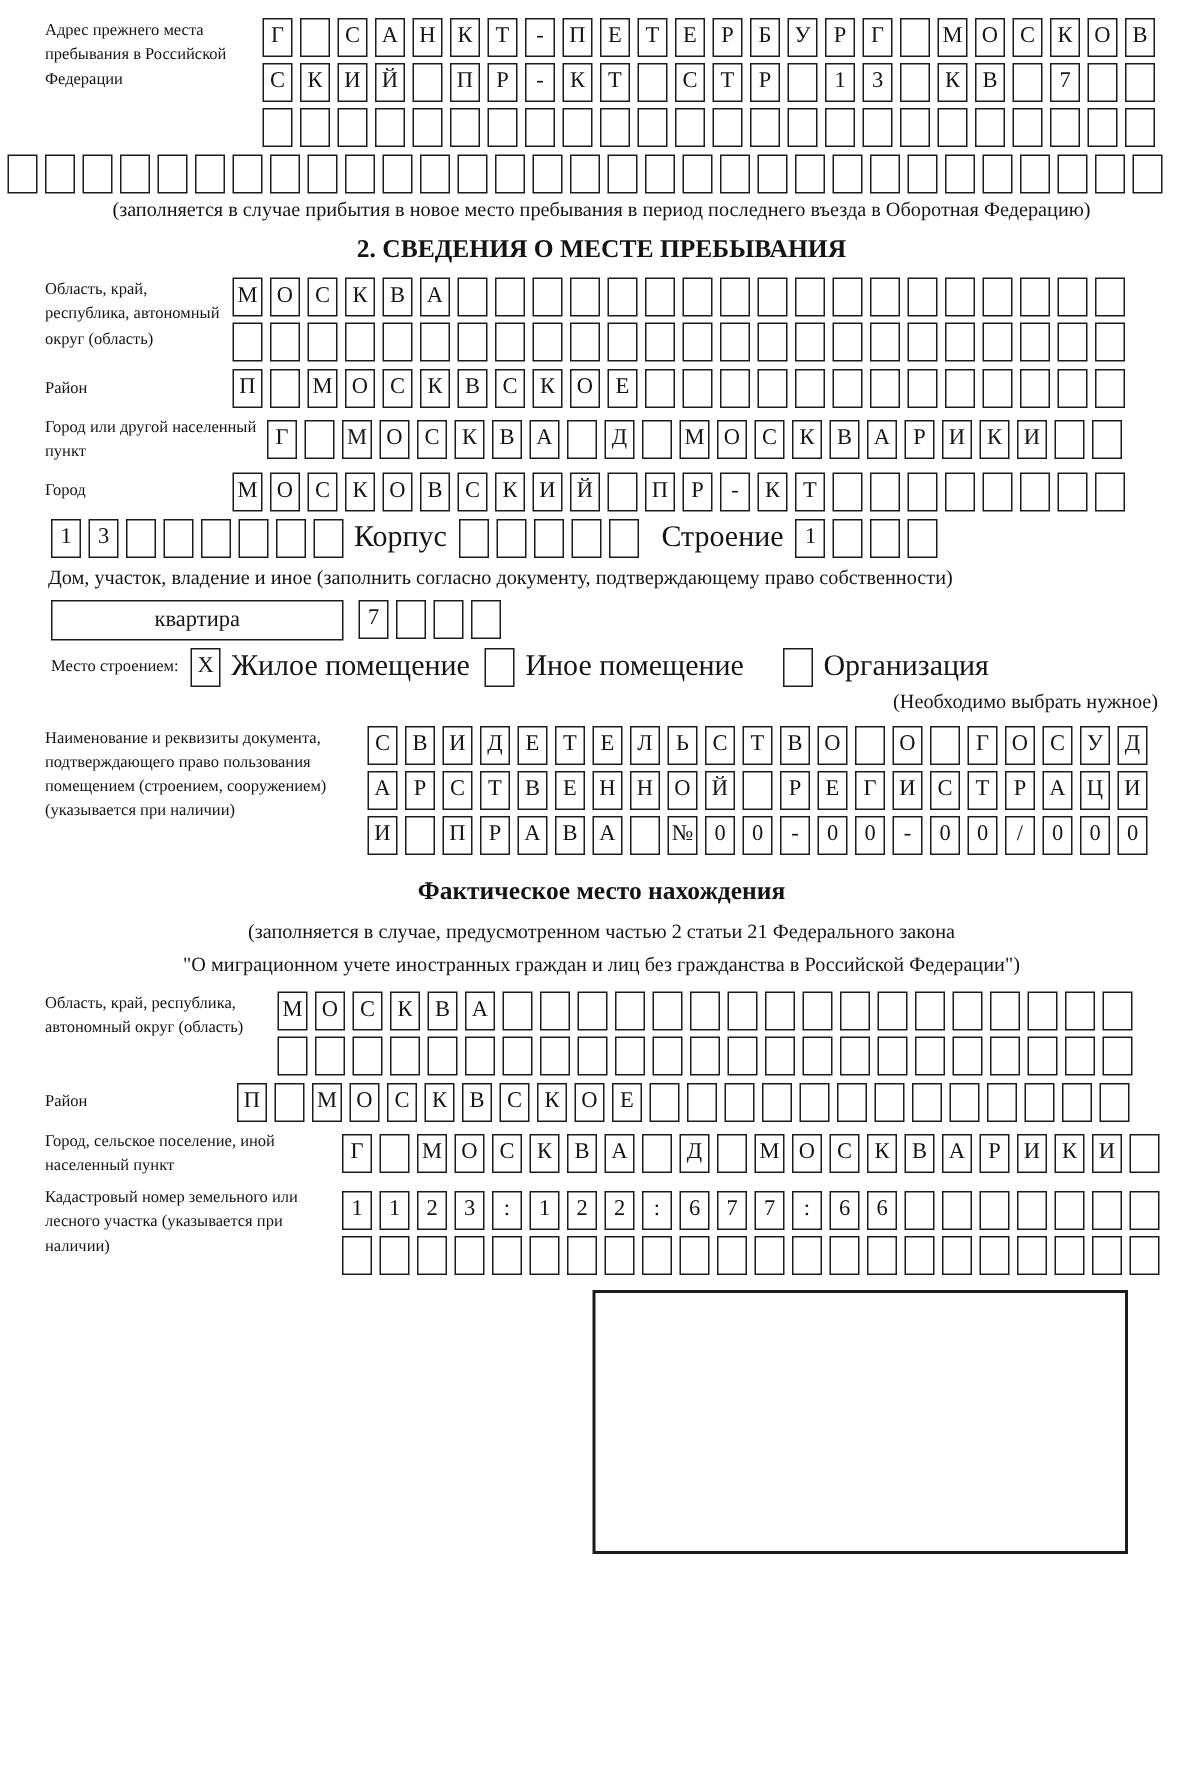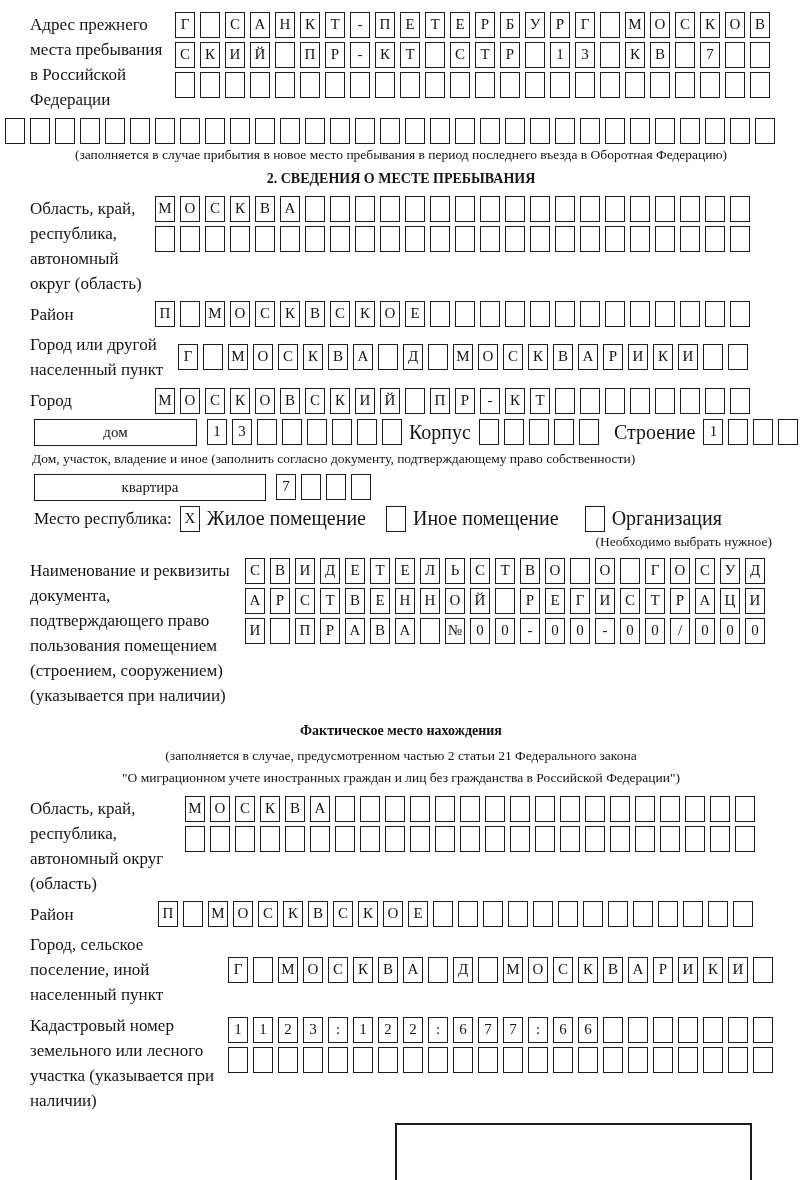--- a/index.html
+++ b/index.html
@@ -5,35 +5,35 @@
   html,body{margin:0;padding:0;}
   body{
     width:800px;height:1180px;background:#fff;color:#141414;
     font-family:"Liberation Serif","DejaVu Serif",serif;
     overflow:hidden;
   }
   .page{padding:12px 28px 0 30px;box-sizing:border-box;}
   .hdr{text-align:right;font-size:15px;margin:10px 25px 24px 0;}
   .frow{display:flex;align-items:flex-start;margin-bottom:5px;}
   .frow.center{align-items:center;}
-  .flabel{font-size:17px;line-height:1.48;flex:0 0 auto;box-sizing:border-box;padding-right:6px;}
+  .flabel{font-size:11px;line-height:1.48;flex:0 0 auto;box-sizing:border-box;padding-right:6px;}
   .rowscol{display:flex;flex-direction:column;gap:4px;}
   .boxes{display:flex;flex-wrap:nowrap;}
   .cell{
     flex:0 0 auto;width:20px;height:26px;border:1.6px solid #1c1c1c;
     box-sizing:border-box;margin-right:5px;text-align:center;
     font-size:15px;line-height:23px;overflow:hidden;
   }
   .bigbox{
     border:1.6px solid #1c1c1c;height:27px;box-sizing:border-box;
     display:flex;align-items:center;justify-content:center;font-size:15px;flex:0 0 auto;
   }
   .caption{font-size:13.5px;margin:1px 0 7px 2px;}
   .note-center{text-align:center;font-size:13.5px;margin:2px 0 6px 0;}
-  .sec-title{text-align:center;font-weight:bold;font-size:14px;margin:8px 0 9px 0;}
+  .sec-title{text-align:center;font-weight:bold;font-size:17px;margin:8px 0 9px 0;}
   .inline-label{font-size:20px;margin:0 8px 0 2px;}
   .stamp-box{width:357px;height:176px;border:2px solid #1c1c1c;box-sizing:border-box;margin:10px 0 6px 365px;}
 </style>
 </head>
 <body>
 
 <div class="page">
 
 
   <div class="frow">
@@ -297,21 +297,20 @@
         <span class="cell"></span>
         <span class="cell"></span>
         <span class="cell"></span>
         <span class="cell"></span>
         <span class="cell"></span>
         <span class="cell"></span>
       </div>
   </div>
 
   <div class="frow center" style="margin-left:4px;">
-    <div class="bigbox" style="width:163px;margin-right:10px;">дом</div>
     <div class="boxes">
         <span class="cell">1</span>
         <span class="cell">3</span>
         <span class="cell"></span>
         <span class="cell"></span>
         <span class="cell"></span>
         <span class="cell"></span>
         <span class="cell"></span>
         <span class="cell"></span>
       </div>
@@ -327,35 +326,35 @@
     <div class="boxes">
         <span class="cell">1</span>
         <span class="cell"></span>
         <span class="cell"></span>
         <span class="cell"></span>
       </div>
   </div>
   <div class="caption">Дом, участок, владение и иное (заполнить согласно документу, подтверждающему право собственности)</div>
 
   <div class="frow center" style="margin-left:4px;">
-    <div class="bigbox" style="width:232px;margin-right:10px;">квартира</div>
+    <div class="bigbox" style="width:195px;margin-right:10px;">квартира</div>
     <div class="boxes">
         <span class="cell">7</span>
         <span class="cell"></span>
         <span class="cell"></span>
         <span class="cell"></span>
       </div>
   </div>
 
   <div class="frow center" style="margin-left:4px;margin-bottom:2px;">
-    <div class="flabel">Место республика:</div>
+    <div class="flabel">Место строением:</div>
     <div class="boxes" style="margin-left:2px;">
         <span class="cell">X</span>
       </div>
-    <div class="inline-label" style="margin-right:20px;">Жилое помещение</div>
+    <div class="inline-label" style="margin-right:10px;">Жилое помещение</div>
     <div class="boxes">
         <span class="cell"></span>
       </div>
     <div class="inline-label" style="margin-right:26px;">Иное помещение</div>
     <div class="boxes">
         <span class="cell"></span>
       </div>
     <div class="inline-label">Организация</div>
   </div>
   <div style="margin-left:213px;font-size:13.5px;margin-bottom:8px;text-align:right;">(Необходимо выбрать нужное)</div>

